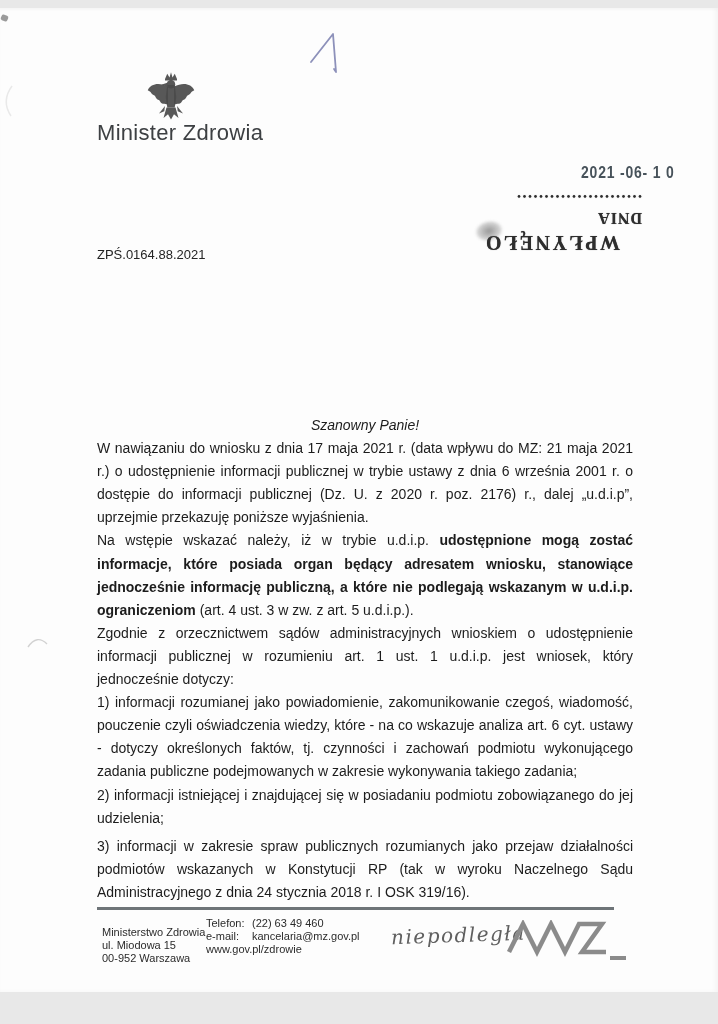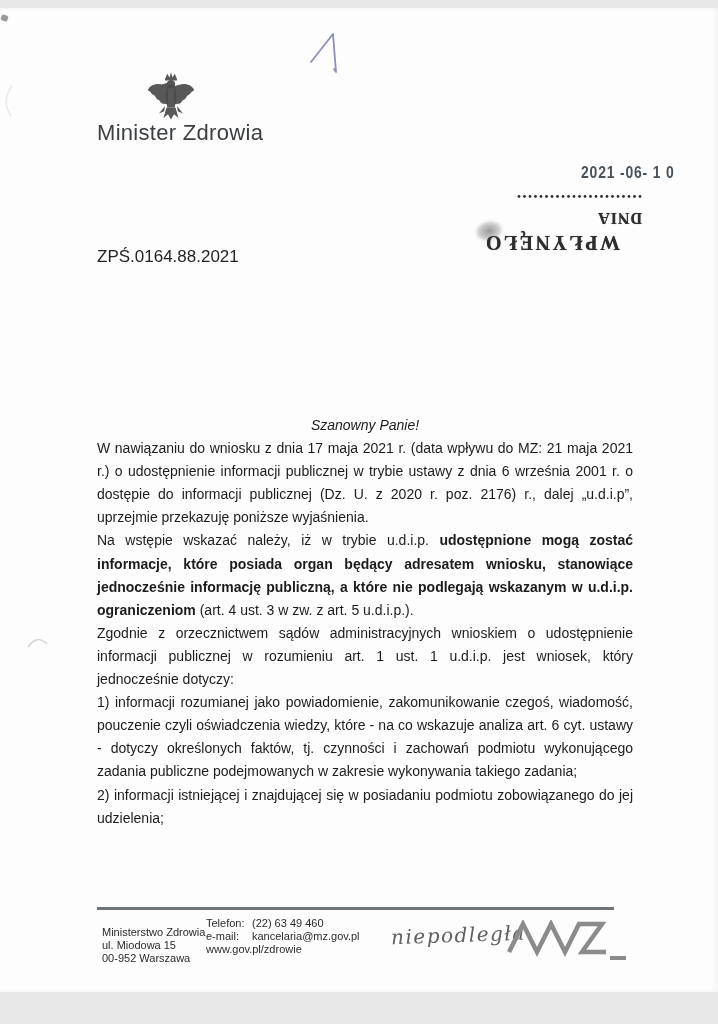--- a/index.html
+++ b/index.html
@@ -35,21 +35,21 @@
   }
   .stamp-line1 { font-size:20px; font-weight:700; letter-spacing:2.5px; padding-left:22px; margin-top:2px; }
   .stamp-line2 { font-size:16px; font-weight:700; letter-spacing:1px; margin-top:4px; }
   .stamp-dots  { letter-spacing:1.5px; font-weight:700; }
   .smudge {
     left:470px; top:209px; width:38px; height:28px; border-radius:50%;
     background:radial-gradient(closest-side, rgba(70,70,70,0.55), rgba(70,70,70,0.25) 55%, rgba(70,70,70,0) 75%);
     filter:blur(1px); transform:rotate(-12deg);
   }
 
-  .ref-number { left:97px; top:239px; font-size:17px; color:#242424; }
+  .ref-number { left:97px; top:239px; font-size:13px; color:#242424; }
 
   .recipient { left:399px; top:292px; font-size:14.5px; font-weight:700; line-height:22.5px; color:#202020; }
 
   
   .body { left:97px; top:406px; width:536px; font-size:14px; line-height:23.1px; text-align:justify; color:#1c1c1c; }
   .body p { margin:0; }
   .body .greeting { font-style:italic; text-align:center; }
   .body .b { font-weight:700; }
   .body .item3 { margin-top:5px; }
 
@@ -108,20 +108,21 @@
   <div class="abs ref-number">ZPŚ.0164.88.2021</div>
 
 
   <div class="abs body">
     <p class="greeting">Szanowny Panie!</p>
     <p>W nawiązaniu do wniosku z dnia 17 maja 2021 r. (data wpływu do MZ: 21 maja 2021 r.) o udostępnienie informacji publicznej w trybie ustawy z dnia 6 września 2001 r. o dostępie do informacji publicznej (Dz. U. z 2020 r. poz. 2176) r., dalej „u.d.i.p”, uprzejmie przekazuję poniższe wyjaśnienia.</p>
     <p><span>Na wstępie wskazać należy, iż w trybie u.d.i.p. </span><span class="b">udostępnione mogą zostać informacje, które posiada organ będący adresatem wniosku, stanowiące jednocześnie informację publiczną, a które nie podlegają wskazanym w u.d.i.p. ograniczeniom</span><span> (art. 4 ust. 3 w zw. z art. 5 u.d.i.p.).</span></p>
     <p>Zgodnie z orzecznictwem sądów administracyjnych wnioskiem o udostępnienie informacji publicznej w rozumieniu art. 1 ust. 1 u.d.i.p. jest wniosek, który jednocześnie dotyczy:</p>
     <p>1) informacji rozumianej jako powiadomienie, zakomunikowanie czegoś, wiadomość, pouczenie czyli oświadczenia wiedzy, które - na co wskazuje analiza art. 6 cyt. ustawy - dotyczy określonych faktów, tj. czynności i zachowań podmiotu wykonującego zadania publiczne podejmowanych w zakresie wykonywania takiego zadania;</p>
     <p>2) informacji istniejącej i znajdującej się w posiadaniu podmiotu zobowiązanego do jej udzielenia;</p>
+    <p class="item3">3) informacji w zakresie spraw publicznych rozumianych jako przejaw działalności podmiotów wskazanych w Konstytucji RP (tak w wyroku Naczelnego Sądu Administracyjnego z dnia 24 stycznia 2018 r. I OSK 319/16).</p>
   </div>
 
   <div class="abs footer-rule"></div>
 
   <div class="abs footer-address">
     <div>Ministerstwo Zdrowia</div>
     <div>ul. Miodowa 15</div>
     <div>00-952 Warszawa</div>
   </div>
 

